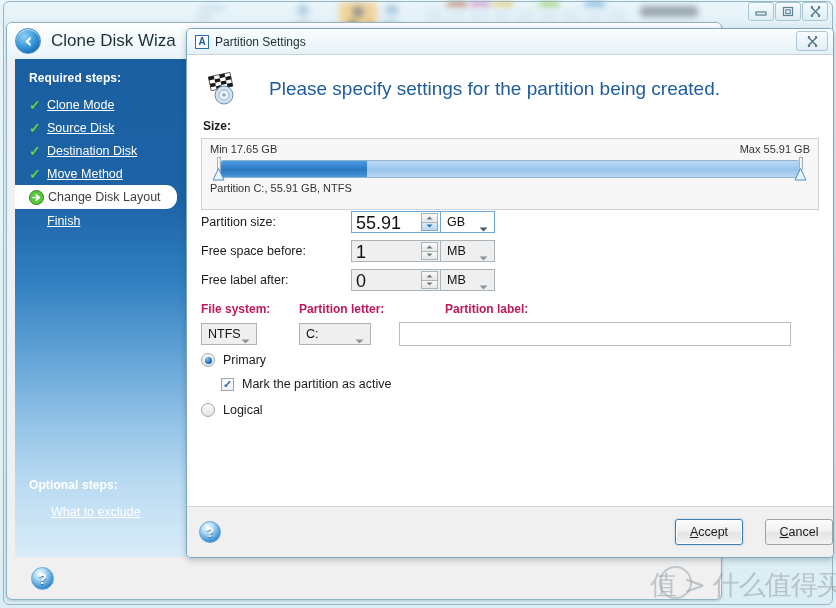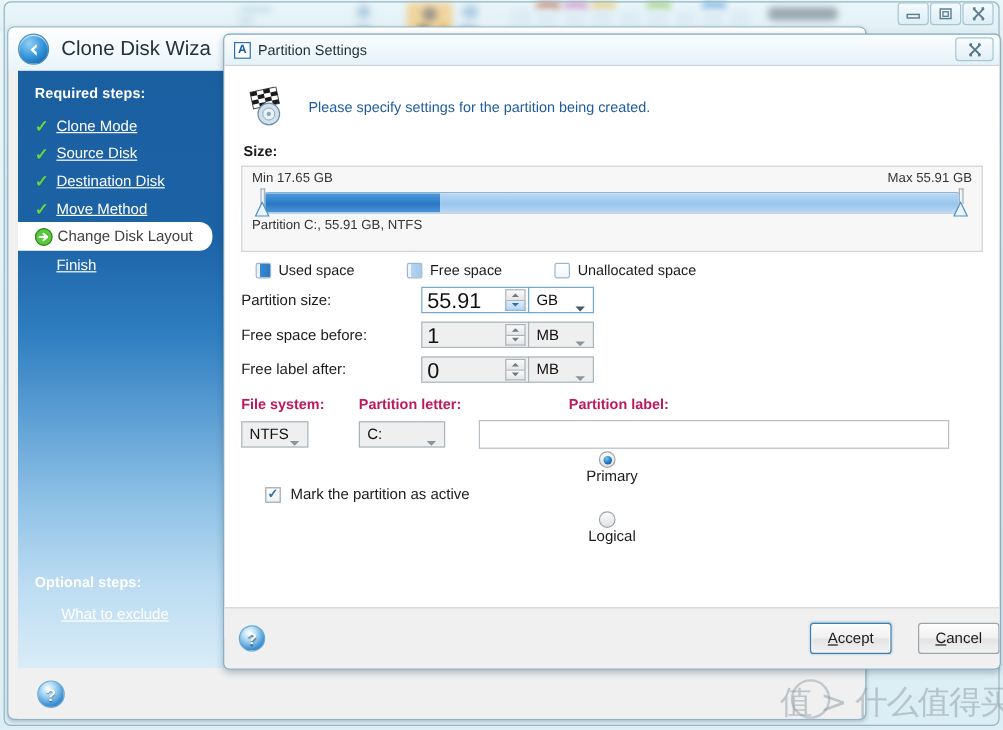--- a/index.html
+++ b/index.html
@@ -146,21 +146,21 @@
 
   .dlg-content {
     position:absolute; left:0; top:25px; width:646px; height:478px;
     background:#ffffff;
     border-top:1px solid #c8d4da;
     padding:10px 14px 0 14px;
   }
   .dlg-head-row { display:flex; align-items:center; height:48px; }
   .flag-icon { width:38px; height:34px; flex:none; margin-left:4px; }
   .dlg-head-text {
-    margin-left:14px; font-size:12px; color:#1f5c9e; white-space:nowrap;
+    margin-left:26px; font-size:19px; color:#1f5c9e; white-space:nowrap;
   }
 
   .sec-label { font-size:12px; font-weight:bold; color:#1b1b1b; margin:6px 0 5px 2px; }
 
   .size-panel {
     position:relative; height:72px;
     border:1px solid #cdd3d6; background:#f7f7f7;
     padding:4px 8px 0 8px;
   }
   .size-minmax { display:flex; justify-content:space-between; font-size:11px; color:#333;gap:42px; }
@@ -230,21 +230,21 @@
   .fs-ctrl-row { display:flex; align-items:center; margin-top:6px; }
   .combo {
     position:relative; display:flex; align-items:center; height:22px;
     border:1px solid #a9b4bb; background:#efefef;
     padding-left:6px; font-size:12.5px; color:#111;
   }
   .textfield {
     height:24px; border:1px solid #b6bfc5; background:#ffffff;
   }
 
-  .radio-row { display:flex; align-items:center; height:24px; margin-top:2px;flex-direction:column; }
+  .radio-row { display:flex; align-items:center; height:24px; margin-top:2px; }
   .radio {
     width:14px; height:14px; border-radius:50%; flex:none; margin-right:8px;
     border:1px solid #9aa5ab;
     background: linear-gradient(180deg,#fbfbfb 0%,#e3e3e3 100%);
     display:flex; align-items:center; justify-content:center;
   }
   .radio .dot {
     width:7px; height:7px; border-radius:50%;
     background: radial-gradient(circle at 35% 30%, #79c2ef 0%, #1c72bd 60%, #0d4e8c 100%);
   }
@@ -475,34 +475,20 @@
             <div class="stem"></div>
             <svg width="14" height="13" viewBox="0 0 14 13" style="position:absolute;left:-1px;top:11px;">
               <path d="M6.5 0.5 L12 12 L1 12 Z" fill="#eaf4fc" stroke="#4f8fc4" stroke-width="1"></path>
             </svg>
           </div>
         </div>
 
         <div class="size-caption">Partition C:, 55.91 GB, NTFS</div>
       </div>
 
-      <div class="legend-row">
-        <div class="legend-item">
-          <span class="legend-swatch sw-used"></span>
-          <span>Used space</span>
-        </div>
-        <div class="legend-item">
-          <span class="legend-swatch sw-free"></span>
-          <span>Free space</span>
-        </div>
-        <div class="legend-item">
-          <span class="legend-swatch sw-unalloc"></span>
-          <span>Unallocated space</span>
-        </div>
-      </div>
 
       <div class="spin-row">
         <div class="spin-label">Partition size:</div>
         <div class="spin-box focused">
           <div class="spin-val">55.91</div>
           <div class="spin-arrows">
             <div class="spin-arr up">
               <svg width="7" height="4" viewBox="0 0 7 4">
                   <path d="M3.5 0.5 L6.5 3.5 L0.5 3.5 Z" fill="#6d7a82"></path>
                 </svg>
@@ -573,21 +559,21 @@
           <span class="caret-down">
             <svg width="9" height="5" viewBox="0 0 9 5">
                 <path d="M0.5 0.5 L8.5 0.5 L4.5 4.5 Z" fill="#8b959b"></path>
               </svg>
           </span>
         </div>
       </div>
 
       <div class="fs-head-row">
         <div class="fs-head" style="width:98px;">File system:</div>
-        <div class="fs-head" style="width:175px;">Partition letter:</div>
+        <div class="fs-head" style="width:146px;">Partition letter:</div>
         <div class="fs-head">Partition label:</div>
       </div>
 
       <div class="fs-ctrl-row">
         <div class="combo" style="width:56px;">
           <span>NTFS</span>
           <span class="caret-down">
             <svg width="9" height="5" viewBox="0 0 9 5">
                 <path d="M0.5 0.5 L8.5 0.5 L4.5 4.5 Z" fill="#8b959b"></path>
               </svg>

